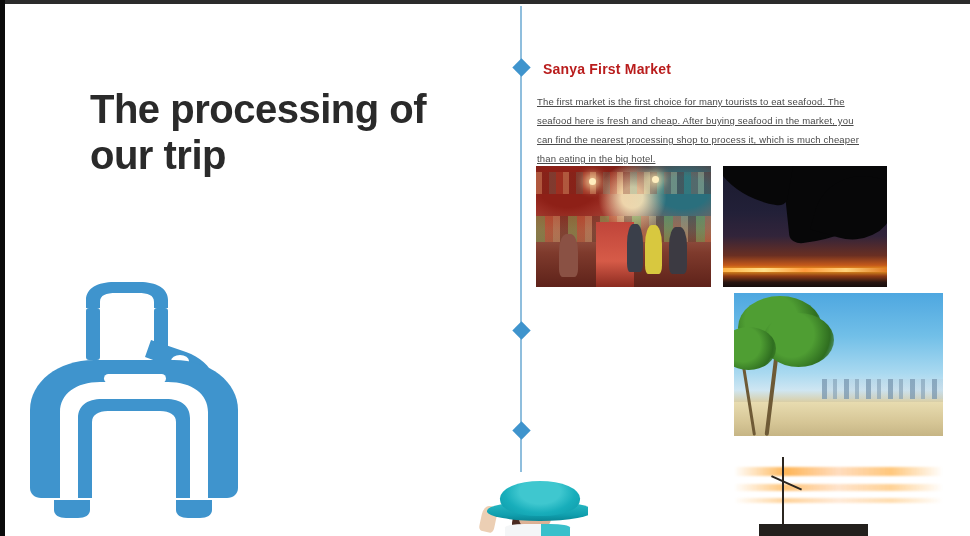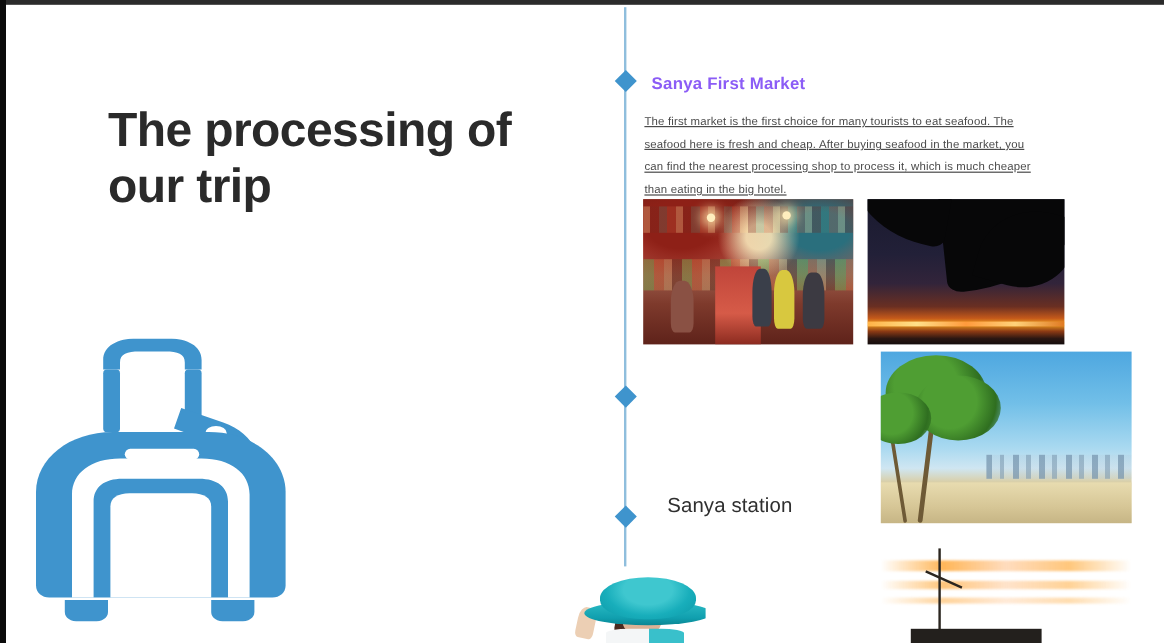--- a/index.html
+++ b/index.html
@@ -69,21 +69,21 @@
     font-size: 36px;
     font-weight: normal;
     color: #74a3c6;
     letter-spacing: 0.5px;
   }
   .section-title {
     position: absolute;
     left: 543px; top: 61px;
     font-size: 14px;
     font-weight: bold;
-    color: #8b5cf6;
+    color: #b91c1c;
     letter-spacing: 0.2px;
   }
   .body-copy {
     position: absolute;
     left: 537px; top: 92px;
     width: 330px;
     font-size: 9.5px;
     line-height: 2.0;
     color: #4a4a4a;
     letter-spacing: 0.15px;
@@ -301,21 +301,20 @@
   <div class="tl-marker m1"></div>
   <div class="tl-marker m2"></div>
   <div class="tl-marker m3"></div>
 
 
   <div class="section-title">Sanya First Market</div>
 
   <div class="body-copy">The first market is the first choice for many tourists to eat seafood. The seafood here is fresh and cheap. After buying seafood in the market, you can find the nearest processing shop to process it, which is much cheaper than eating in the big hotel.</div>
 
 
-  <div class="stop-label s2">Sanya station</div>
 
   <div class="photo ph-market">
     <div class="stallrow r1"></div>
     <div class="stallrow r2"></div>
     <div class="aisle"></div>
     <div class="figA"></div>
     <div class="figB"></div>
     <div class="figC"></div>
     <div class="figD"></div>
     <div class="lamp l1"></div>

